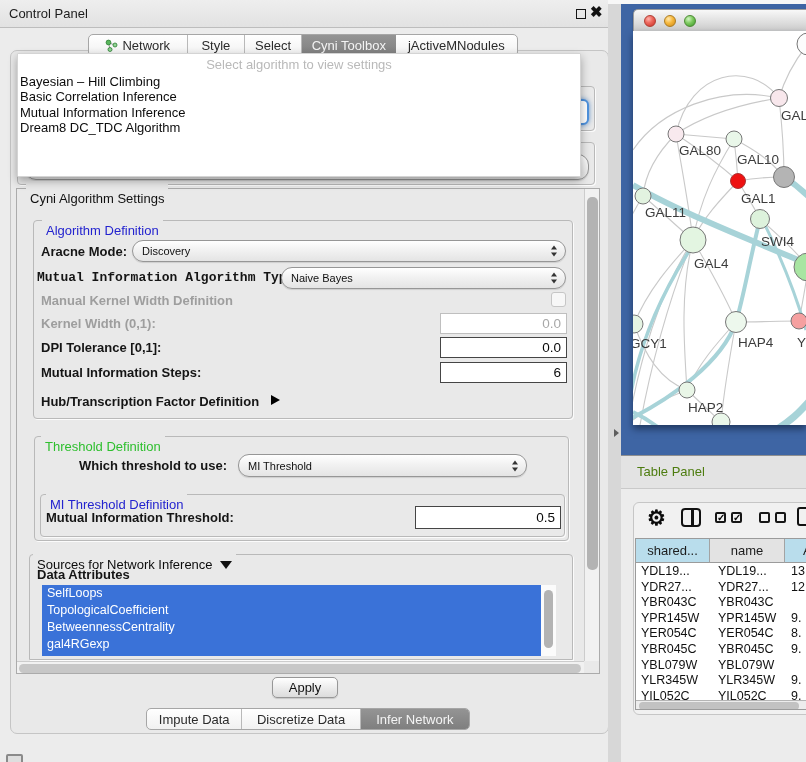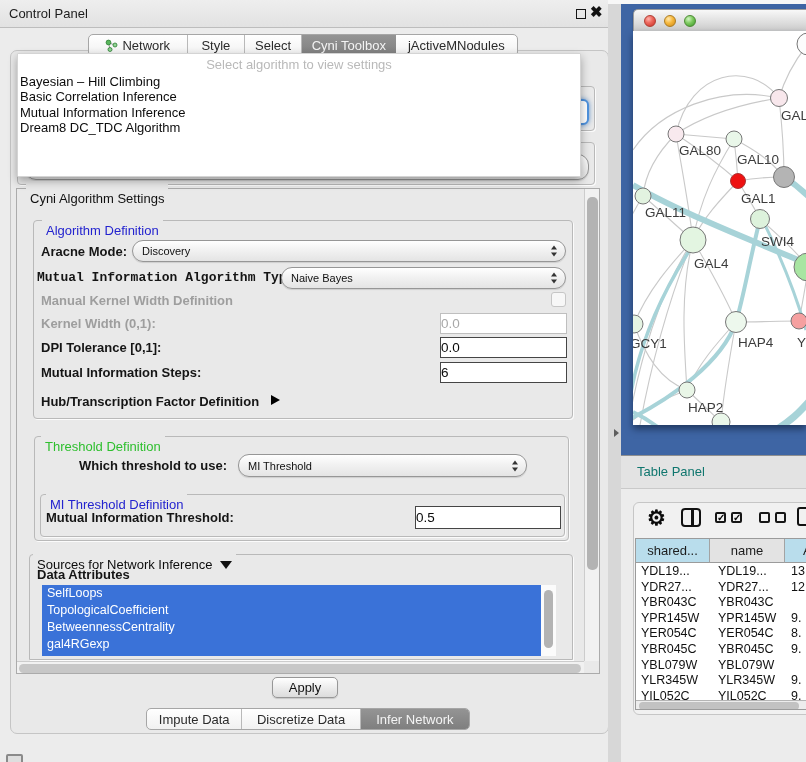--- a/index.html
+++ b/index.html
@@ -33,21 +33,21 @@
   .combo { position:absolute; border:1px solid #969696; border-radius:11px;
     background:linear-gradient(#ffffff,#f3f3f3 40%,#e4e4e4);
     box-shadow:0 1px 1px rgba(0,0,0,.12); font-size:11px; color:#111;
     display:flex; align-items:center; padding-left:9px; }
   .combo .arrows { position:absolute; right:8px; top:50%; transform:translateY(-50%); }
   .tri-up { width:0; height:0; border-left:3.5px solid transparent; border-right:3.5px solid transparent;
     border-bottom:4.5px solid #333; margin-bottom:3px; }
   .tri-dn { width:0; height:0; border-left:3.5px solid transparent; border-right:3.5px solid transparent;
     border-top:4.5px solid #333; }
   .tfield { position:absolute; background:#fff; border:1px solid #454545; font-size:13.5px;
-    color:#0a0a0a; padding-right:5px; line-height:19px; }
+    color:#0a0a0a; text-align:right; padding-right:5px; line-height:19px; }
   .tfield.dis { border-color:#bfbfbf; color:#a8a8a8; }
   .scroll-track-v { position:absolute; background:#f1f1f1; border-left:1px solid #cccccc; }
   .scroll-track-h { position:absolute; background:#f1f1f1; border-top:1px solid #cccccc; }
   .thumb { position:absolute; background:#b3b3b3; border-radius:5px; }
   .listbox { position:absolute; background:#3a72d8; overflow:hidden; }
   .listbox .li { height:17px; line-height:17px; font-size:12.5px; color:#ffffff; padding-left:5px; }
   #apply-btn { left:272px; top:677px; width:66px; height:21px; border:1px solid #979797;
     border-radius:5px; background:linear-gradient(#ffffff,#e9e9e9 60%,#dcdcdc);
     font-size:13px; color:#111; text-align:center; line-height:19px;
     box-shadow:0 1px 1px rgba(0,0,0,.15); }
@@ -61,21 +61,21 @@
   #divider { left:608px; top:4px; width:13px; height:758px; background:#d7d7d7; }
   #desktop { left:621px; top:4px; width:185px; height:451px; background:#3e65a4; }
   #nettitle { left:633px; top:9px; width:173px; height:22px; border-radius:5px 0 0 0;
     background:linear-gradient(#f8f8f8,#cbcbcb); border-top:1px solid #9b9b9b;
     border-left:1px solid #9b9b9b; box-shadow:0 1px 2px rgba(0,0,0,.35); }
   .tl { position:absolute; top:5px; width:12px; height:12px; border-radius:50%; }
   #canvas { left:633px; top:31px; width:173px; height:394px; background:#ffffff;
     box-shadow:0 4px 7px rgba(10,20,40,.55); }
   #tphead { left:621px; top:455px; width:185px; height:34px; background:#e3e3e3;
     border-top:1px solid #8f8f8f; border-bottom:1px solid #c9c9c9; }
-  #tphead .t { position:absolute; left:16px; top:8px; font-size:13px; color:#0f766e; }
+  #tphead .t { position:absolute; left:16px; top:8px; font-size:13px; color:#4d7c0f; }
   #tpanel { left:633px; top:502px; width:200px; height:213px; background:#f1f1f1;
     border:1px solid #c6c6c6; border-radius:6px; }
   #tablebox { left:635px; top:538px; width:200px; height:172px; border:1px solid #9b9b9b;
     background:#fff; overflow:hidden; }
   .hcell { position:absolute; top:0; height:24px; border-right:1px solid #a3a3a3;
     border-bottom:1px solid #9b9b9b; font-size:13px; color:#1c1c1c; text-align:center;
     line-height:24px; }
   .trow { position:absolute; width:100%; height:15.6px; font-size:12.5px; color:#111; }
   .trow span { position:absolute; line-height:15.6px; white-space:nowrap; }
   

